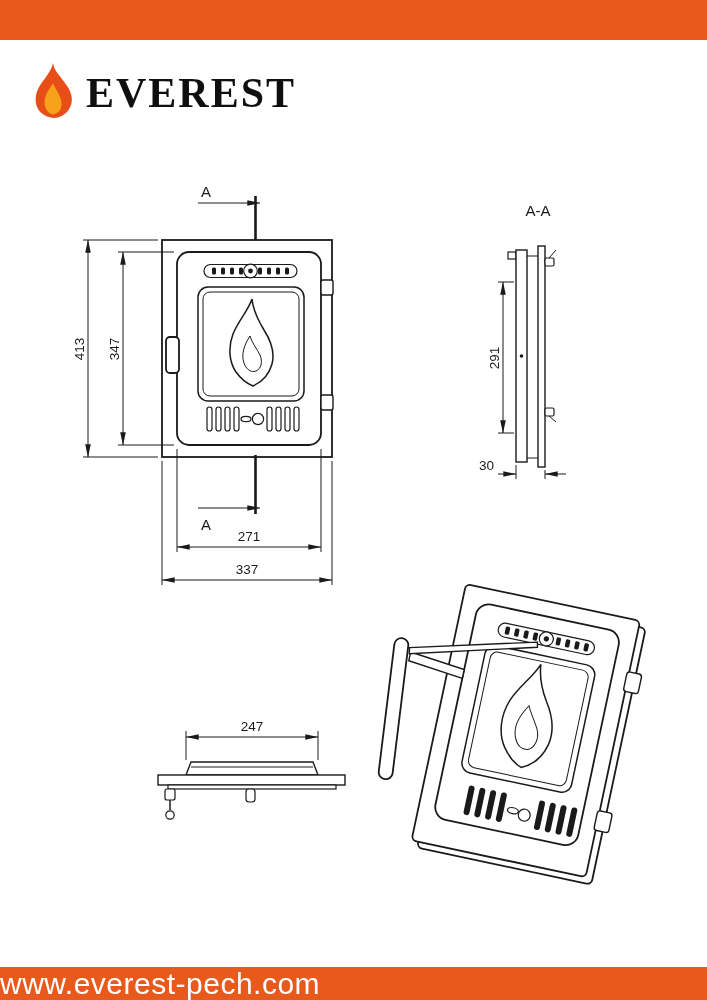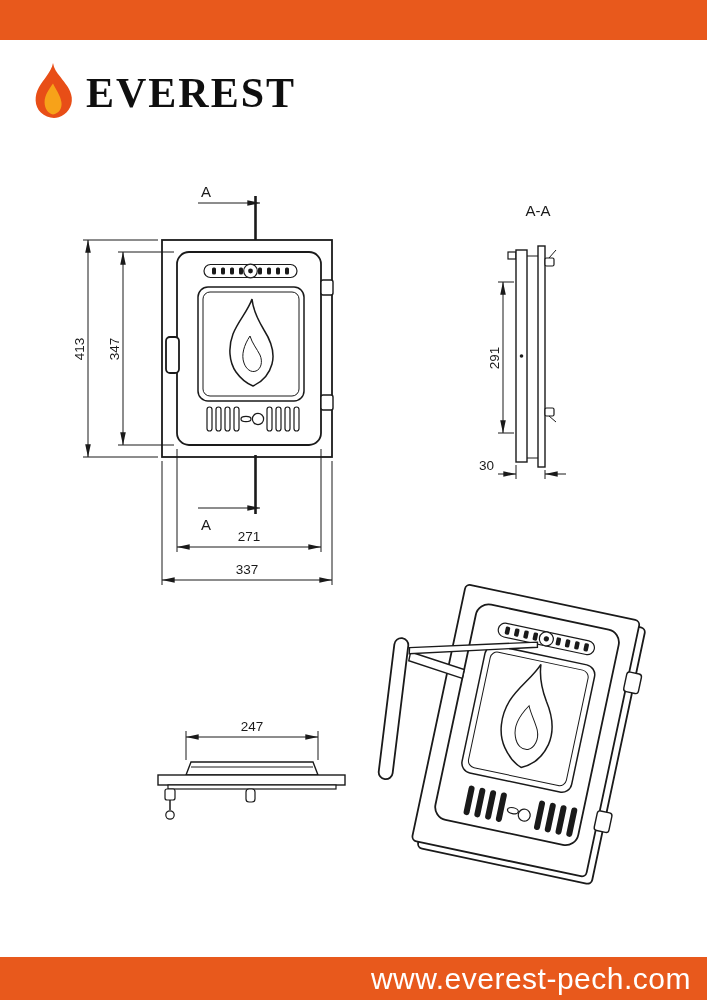--- a/index.html
+++ b/index.html
@@ -4,21 +4,21 @@
 <style>
   *{margin:0;padding:0;box-sizing:border-box}
   body{font-family:"Liberation Sans",sans-serif;background:#ffffff}
   .page{position:relative;width:707px;height:1000px;background:#fff;overflow:hidden}
   .topbar{position:absolute;top:0;left:0;width:707px;height:40px;background:var(--accent,#e8591c)}
   .header{position:absolute;top:40px;left:0;width:583px;height:102px;display:flex;align-items:center;justify-content:space-between;padding:0 20px 0 30px;background:#fff}
   .logo{display:flex;align-items:center;gap:10px}
   .logo-text{font-family:"Liberation Serif",serif;font-weight:700;font-size:42px;letter-spacing:2px;color:#0f0f0f;margin-top:4px}
   .title{text-align:right;color:var(--title-gray,#9d9d9d);font-size:26px;line-height:33px;letter-spacing:.5px;font-weight:400}
   .drawing-wrap{position:absolute;top:142px;left:0;width:707px;height:815px}
-  .footer{position:absolute;left:0;bottom:0;width:707px;height:43px;background:var(--accent,#e8591c);display:flex;align-items:center;justify-content:flex-end;padding-right:16px}
+  .footer{position:absolute;left:0;bottom:0;width:707px;height:33px;background:var(--accent,#e8591c);display:flex;align-items:center;padding-right:16px}
   .footer-text{color:#fff;font-size:30px;letter-spacing:.5px}
   
   svg text{font-family:"Liberation Sans",sans-serif;fill:var(--line,#1a1a1a)}
   .ol{fill:#fff;stroke:var(--line,#1a1a1a);stroke-width:1.8}
   .ol2{fill:#fff;stroke:var(--line,#1a1a1a);stroke-width:1.4}
   .oln{fill:none;stroke:var(--line,#1a1a1a);stroke-width:1.5}
   .tl{fill:none;stroke:var(--line,#1a1a1a);stroke-width:1}
   .tl2{fill:#fff;stroke:var(--line,#1a1a1a);stroke-width:1.2}
   .slot{fill:var(--line,#1a1a1a);stroke:none}
   .dim{stroke:var(--line,#1a1a1a);stroke-width:1;fill:none}

